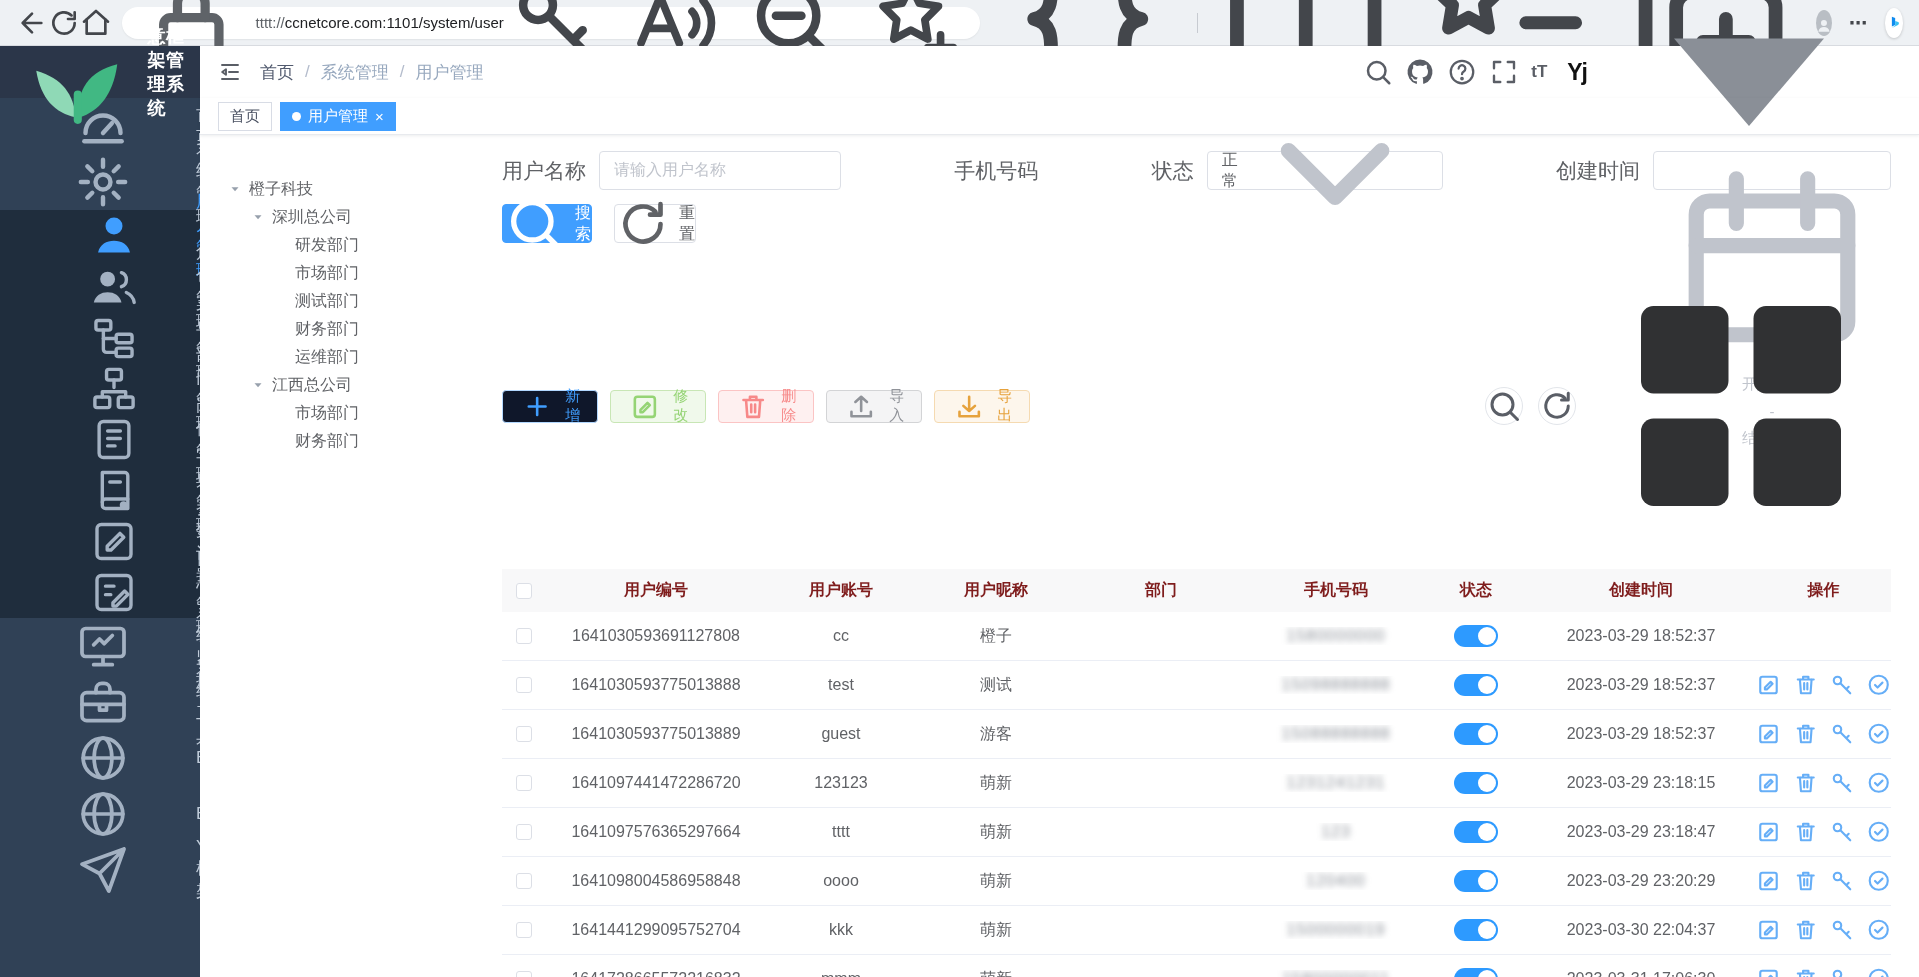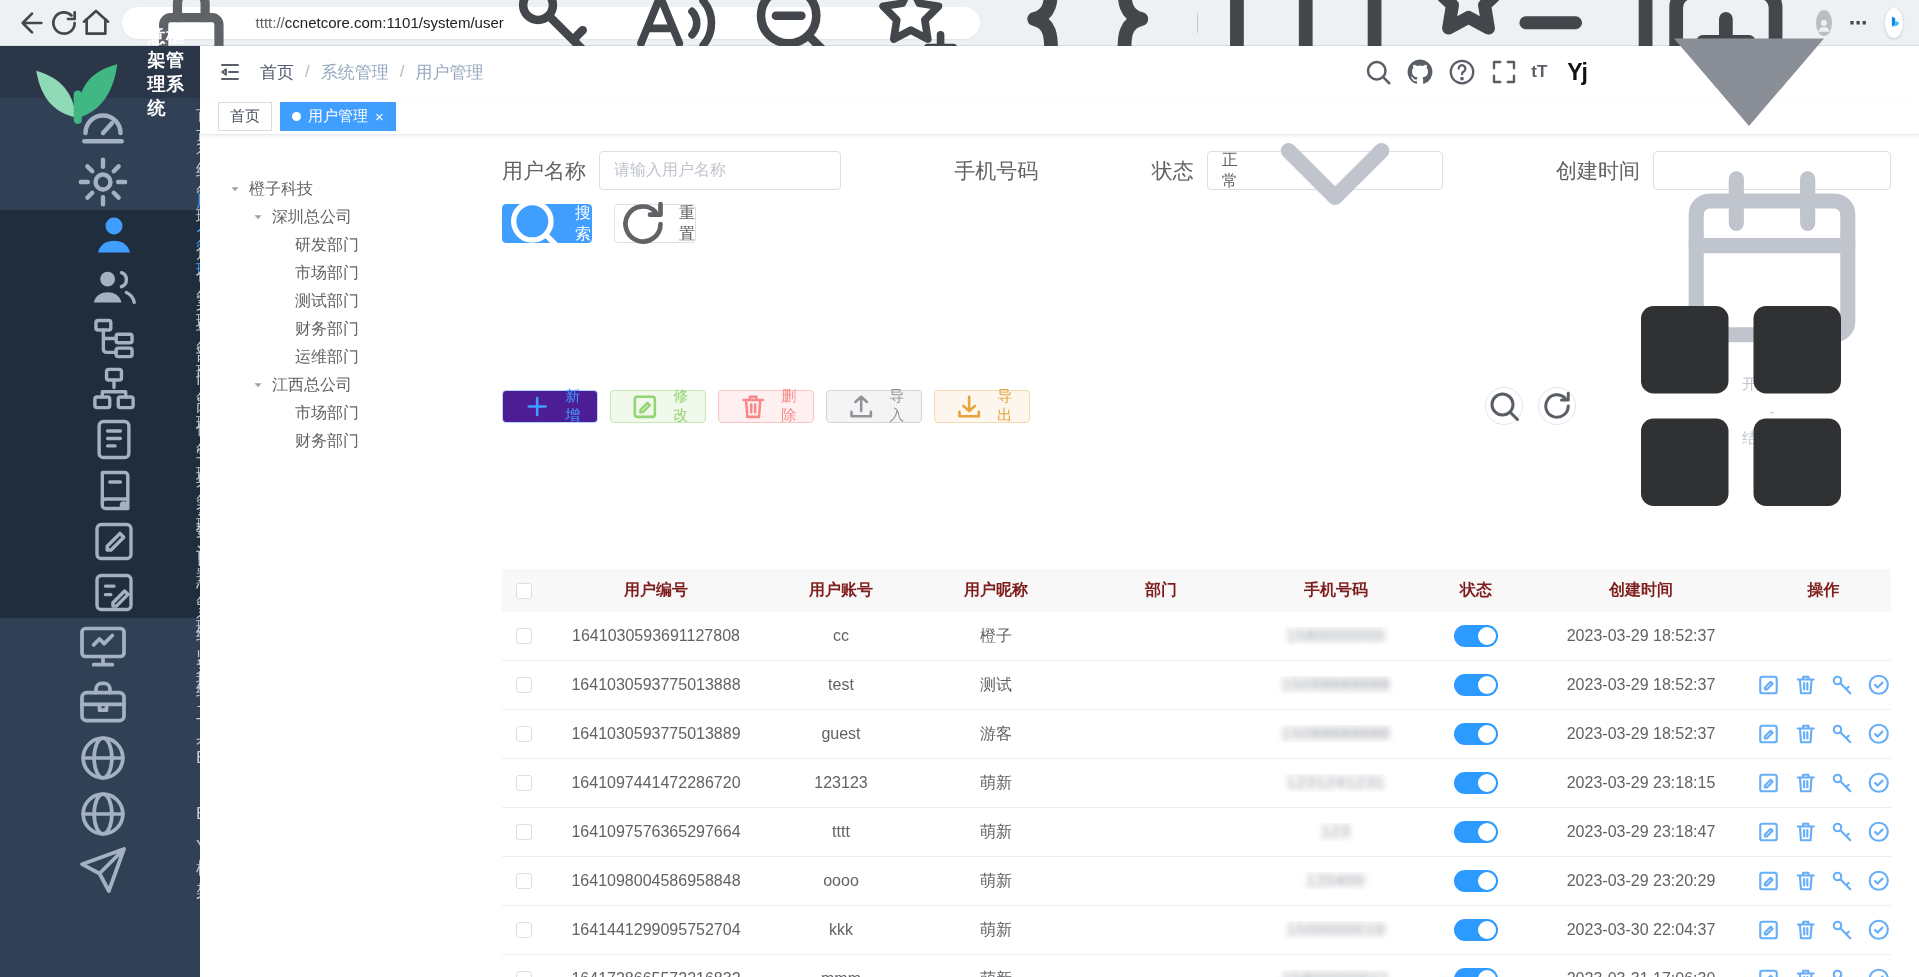--- a/index.html
+++ b/index.html
@@ -97,21 +97,21 @@
 
   .search-row { margin-top:14px; display:flex; gap:22px; flex-shrink:0; }
   .btn { height:39px; display:flex; align-items:center; justify-content:center; gap:8px; border-radius:4px; font-size:16px; cursor:pointer; }
   .btn svg { width:16px; height:16px; }
   .btn-search { width:90px; background:#409eff; color:#fff; border:1px solid #409eff; }
   .btn-reset { width:82px; background:#fff; color:#606266; border:1px solid #dcdfe6; }
 
   .toolbar-row { margin-top:13px; display:flex; align-items:center; gap:12px; flex-shrink:0; }
   .tbtn { height:33px; padding:0 13px; border-radius:4px; font-size:15px; display:flex; align-items:center; gap:7px; border:1px solid; cursor:pointer; }
   .tbtn svg { width:14px; height:14px; }
-  .tbtn-add { background:#4c1d95; border-color:#b3d8ff; color:#409eff; }
+  .tbtn-add { background:#0f172a; border-color:#b3d8ff; color:#409eff; }
   .tbtn-edit { background:#f0f9eb; border-color:#c8e6b5; color:#95d475; }
   .tbtn-del { background:#fef0f0; border-color:#fbc4c4; color:#f78989; }
   .tbtn-imp { background:#f4f4f5; border-color:#d3d4d6; color:#909399; }
   .tbtn-exp { background:#fdf6ec; border-color:#f5dab1; color:#e6a23c; }
   .utils { margin-left:auto; display:flex; align-items:center; gap:15px; }
   .ucircle { width:38px; height:38px; border-radius:50%; border:1px solid #e2e5ea; background:#fff; display:flex; align-items:center; justify-content:center; color:#5a5e66; cursor:pointer; }
   .ucircle svg { width:17px; height:17px; }
   .ugrid { color:#303133; cursor:pointer; }
   .ugrid svg { width:18px; height:18px; }
 

